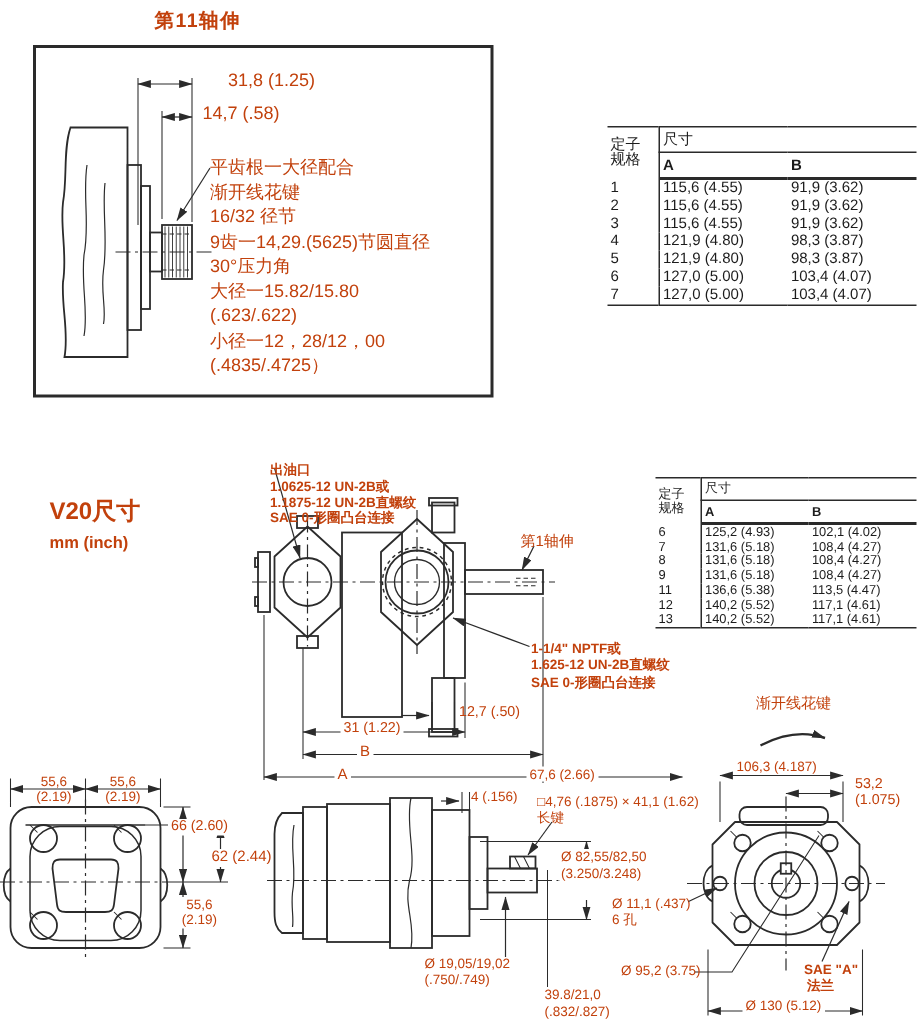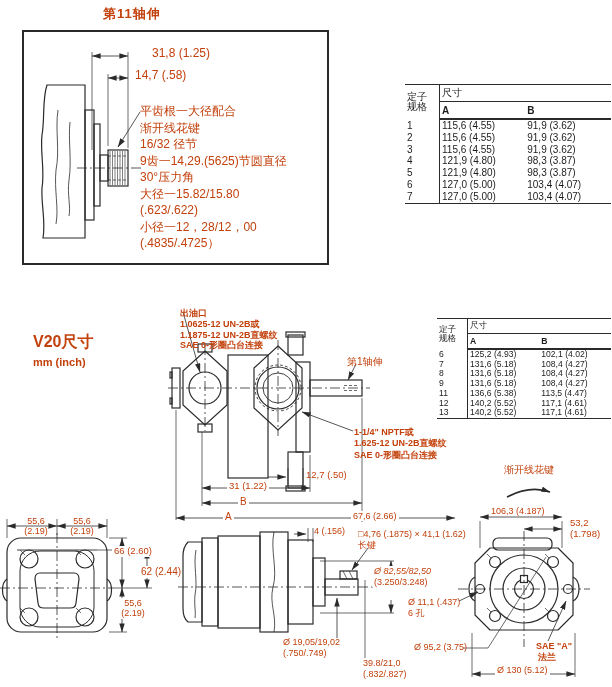--- a/index.html
+++ b/index.html
@@ -306,21 +306,21 @@
       <path d="M114,14 H126" marker-end="url(#arr)"></path>
       <path d="M188,28 L172,50" marker-end="url(#arr)"></path>
       <path d="M157,118 V78" marker-end="url(#arr)"></path>
       <path d="M185,138 V60" stroke-width="0.7"></path>
     </g>
   </svg>
 
   <div class="lbl" style="left:314px;top:526px;font-size:9px;">4 (.156)</div>
   <div class="lbl" style="left:358px;top:529px;font-size:9px;">□4,76 (.1875) × 41,1 (1.62)</div>
   <div class="lbl" style="left:358px;top:540px;font-size:9px;">长键</div>
-  <div class="lbl bgw" style="left:372px;top:566px;font-size:9px;font-style:italic;">Ø 82,55/82,50</div>
+  <div class="lbl bgw" style="left:372px;top:566px;font-size:9px;">Ø 82,55/82,50</div>
   <div class="lbl bgw" style="left:372px;top:577px;font-size:9px;">(3.250/3.248)</div>
   <div class="lbl" style="left:408px;top:597px;font-size:9px;">Ø 11,1 (.437)</div>
   <div class="lbl" style="left:408px;top:608px;font-size:9px;">6 孔</div>
   <div class="lbl" style="left:283px;top:637px;font-size:9px;">Ø 19,05/19,02</div>
   <div class="lbl" style="left:283px;top:648px;font-size:9px;">(.750/.749)</div>
   <div class="lbl" style="left:363px;top:658px;font-size:9px;">39.8/21,0</div>
   <div class="lbl" style="left:363px;top:669px;font-size:9px;">(.832/.827)</div>
 
   <svg style="left:440px;top:505px;" width="172" height="182" viewBox="0 0 172 182">
     <g stroke="#2b2b2b" fill="none" stroke-width="1.2">
@@ -351,19 +351,19 @@
       <path d="M32,128 V172 M135,128 V172" stroke-width="0.7"></path>
       <path d="M32,169 H135" marker-start="url(#arr)" marker-end="url(#arr)"></path>
       <path d="M23,143 H48 L106,52" stroke-width="0.7"></path>
       <path d="M108,136 L126,96" marker-end="url(#arr)"></path>
       <path d="M19,96 L38,87" marker-end="url(#arr)"></path>
     </g>
   </svg>
 
   <div class="lbl bgw" style="left:489px;top:506px;font-size:9px;">106,3 (4.187)</div>
   <div class="lbl" style="left:570px;top:518px;font-size:9.5px;">53,2</div>
-  <div class="lbl" style="left:570px;top:529px;font-size:9.5px;">(1.798)</div>
+  <div class="lbl" style="left:570px;top:529px;font-size:9.5px;">(1.075)</div>
   <div class="lbl" style="left:414px;top:642px;font-size:9px;">Ø 95,2 (3.75)</div>
   <div class="lbl sb" style="left:536px;top:641px;font-size:9px;">SAE "A"</div>
   <div class="lbl sb" style="left:538px;top:652px;font-size:9px;text-align:center;">法兰</div>
   <div class="lbl bgw" style="left:495px;top:665px;font-size:9px;">Ø 130 (5.12)</div>
 
 </div>
 
 </body></html>

